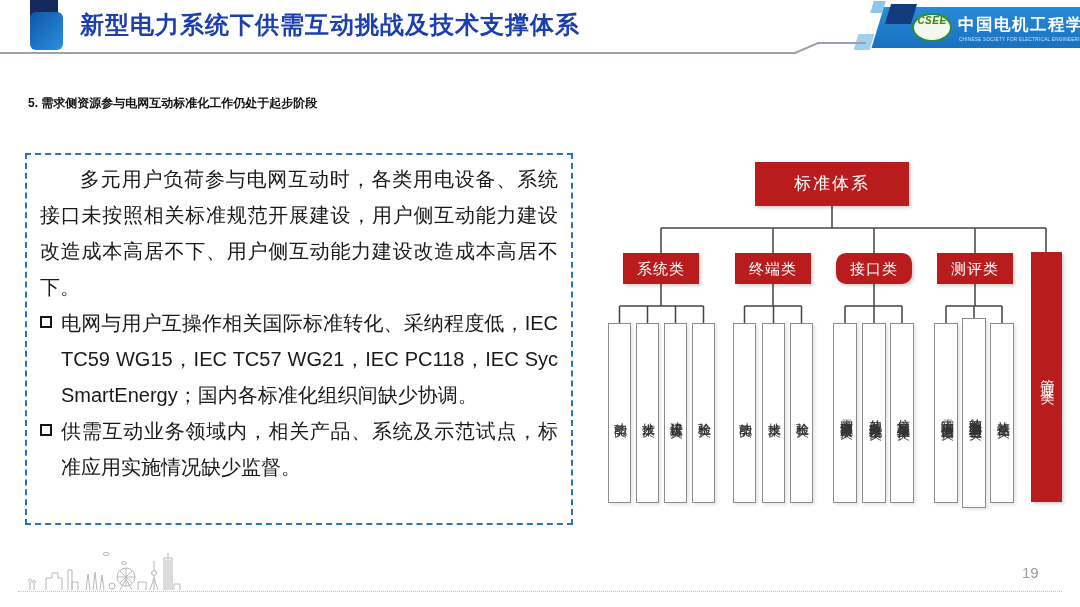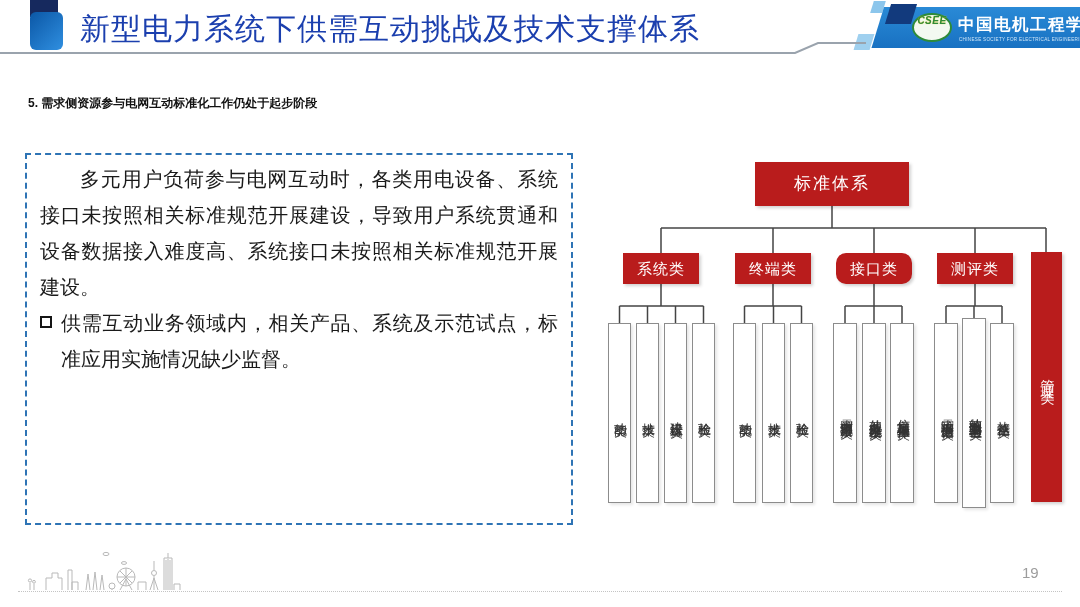--- a/index.html
+++ b/index.html
@@ -8,21 +8,21 @@
     position: relative; width: 1080px; height: 607px;
     background: #ffffff; overflow: hidden;
     font-family: "Liberation Sans", "DejaVu Sans", sans-serif;
   }
   .abs { position: absolute; }
 
   
   .accent-navy { left:30px; top:0; width:28px; height:17px; background:#16295e; }
   .accent-blue { left:30px; top:12px; width:33px; height:38px; border-radius:6px;
                  background:linear-gradient(135deg,#0b57a6,#2f8fe0); }
-  .page-title  { left:80px; top:9px; width:700px; font-size:30px; font-weight:normal;
+  .page-title  { left:80px; top:9px; width:700px; font-size:24px; font-weight:bold;
                  color:#1b3fae; letter-spacing:1px; white-space:nowrap; }
 
   .banner-main { left:884px; top:7px; width:210px; height:41px;
                  background:linear-gradient(180deg,#2a8ad6,#1871c2);
                  transform:skewX(-17deg); transform-origin:top left; }
   .frag-a { left:856px; top:34px; width:16px; height:16px; background:#9fd0ef;
             transform:skewX(-17deg); }
   .frag-b { left:872px; top:1px;  width:12px; height:12px; background:#8cc6ec;
             transform:skewX(-17deg); }
   .frag-c { left:888px; top:4px;  width:26px; height:20px; background:#123a7d;
@@ -97,21 +97,25 @@
   <div class="abs frag-c"></div>
   <div class="abs logo-ellipse">
     <span class="logo-badge">CSEE</span>
   </div>
   <div class="abs org-cn">中国电机工程学会</div>
   <div class="abs org-en">CHINESE SOCIETY FOR ELECTRICAL ENGINEERING</div>
 
   <div class="abs section-subtitle">5. 需求侧资源参与电网互动标准化工作仍处于起步阶段</div>
 
   <div class="abs text-panel">
-    <p class="panel-paragraph">多元用户负荷参与电网互动时，各类用电设备、系统接口未按照相关标准规范开展建设，导致用户系统贯通和设备数据接入难度高、系统接口未按照相关标准规范开展建设。</p>
+    <p class="panel-paragraph">多元用户负荷参与电网互动时，各类用电设备、系统接口未按照相关标准规范开展建设，用户侧互动能力建设改造成本高居不下、用户侧互动能力建设改造成本高居不下。</p>
+    <div class="bullet">
+      <span class="bullet-marker"></span>
+      <span class="bullet-text">电网与用户互操作相关国际标准转化、采纳程度低，IEC TC59 WG15，IEC TC57 WG21，IEC PC118，IEC Syc SmartEnergy；国内各标准化组织间缺少协调。</span>
+    </div>
     <div class="bullet">
       <span class="bullet-marker"></span>
       <span class="bullet-text">供需互动业务领域内，相关产品、系统及示范试点，标准应用实施情况缺少监督。</span>
     </div>
   </div>
 
   <svg class="abs overlay-svg" viewBox="0 0 1080 607" xmlns="http://www.w3.org/2000/svg">
 
     <path d="M0 53 H795 L818 43 H866" fill="none" stroke="#9aa3ad" stroke-width="2"></path>
 

